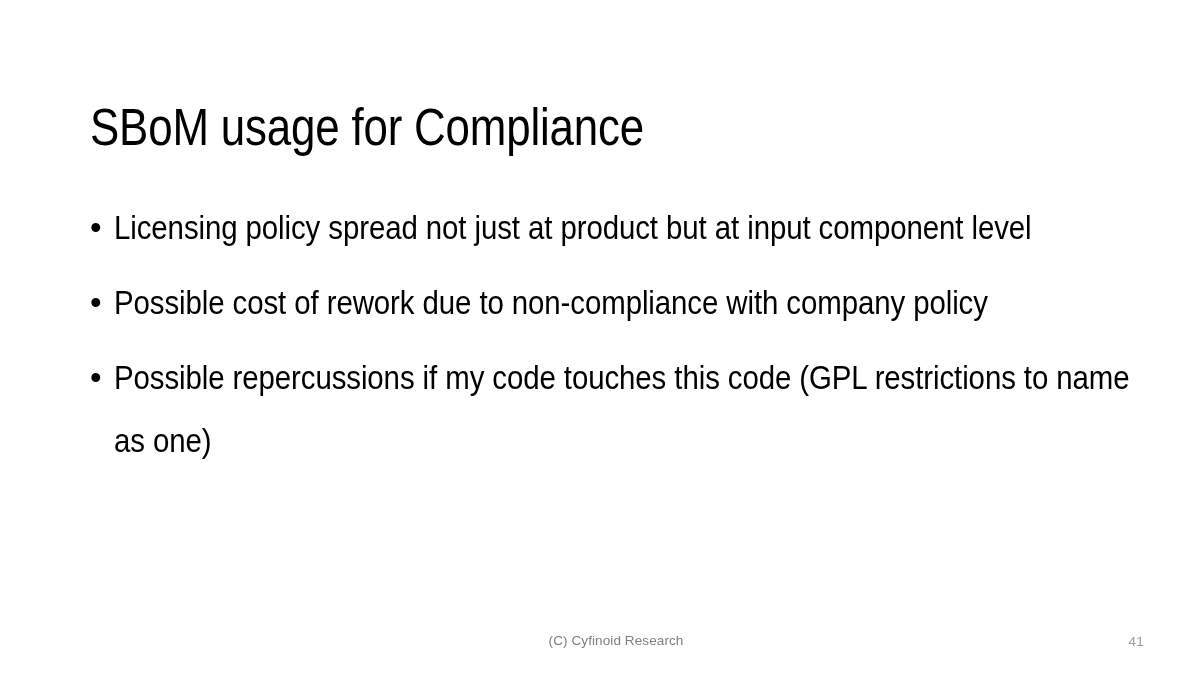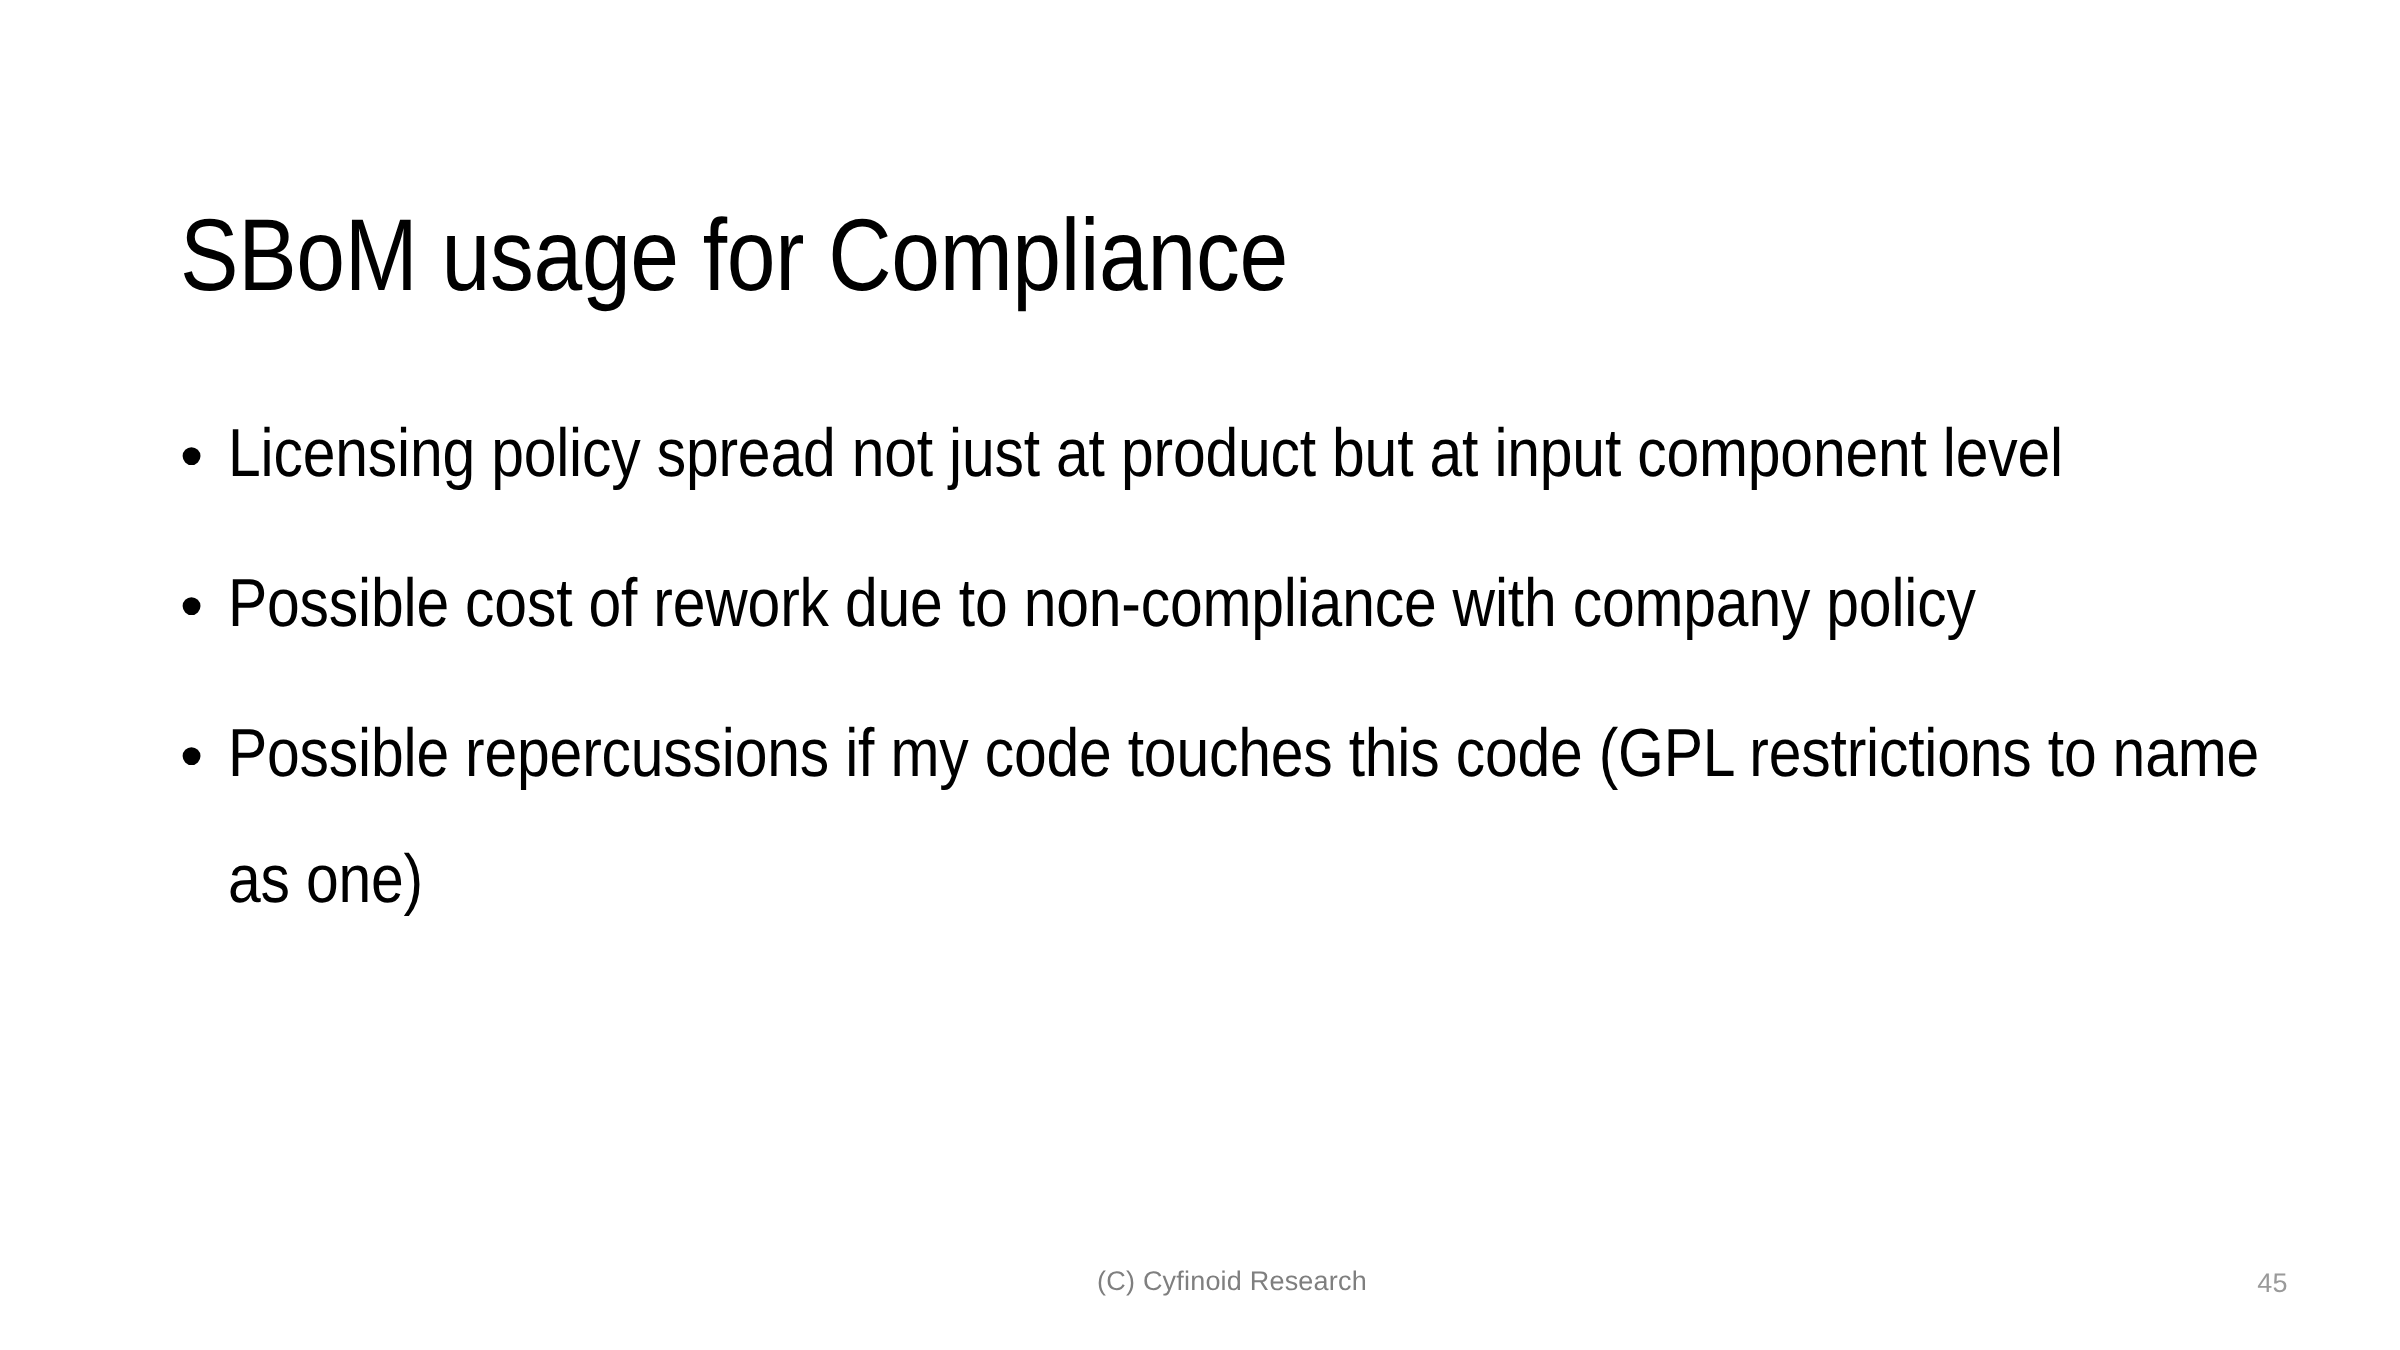--- a/index.html
+++ b/index.html
@@ -123,15 +123,15 @@
 
     <li class="bullet-item">
       <span class="bullet-marker">•</span>
       <span class="bullet-text">Possible repercussions if my code touches this code (GPL restrictions to name as one)</span>
     </li>
 
   </ul>
 
   <div class="footer-note">(C) Cyfinoid Research</div>
 
-  <div class="page-number">45</div>
+  <div class="page-number">41</div>
 
 </div>
 
 </body></html>

